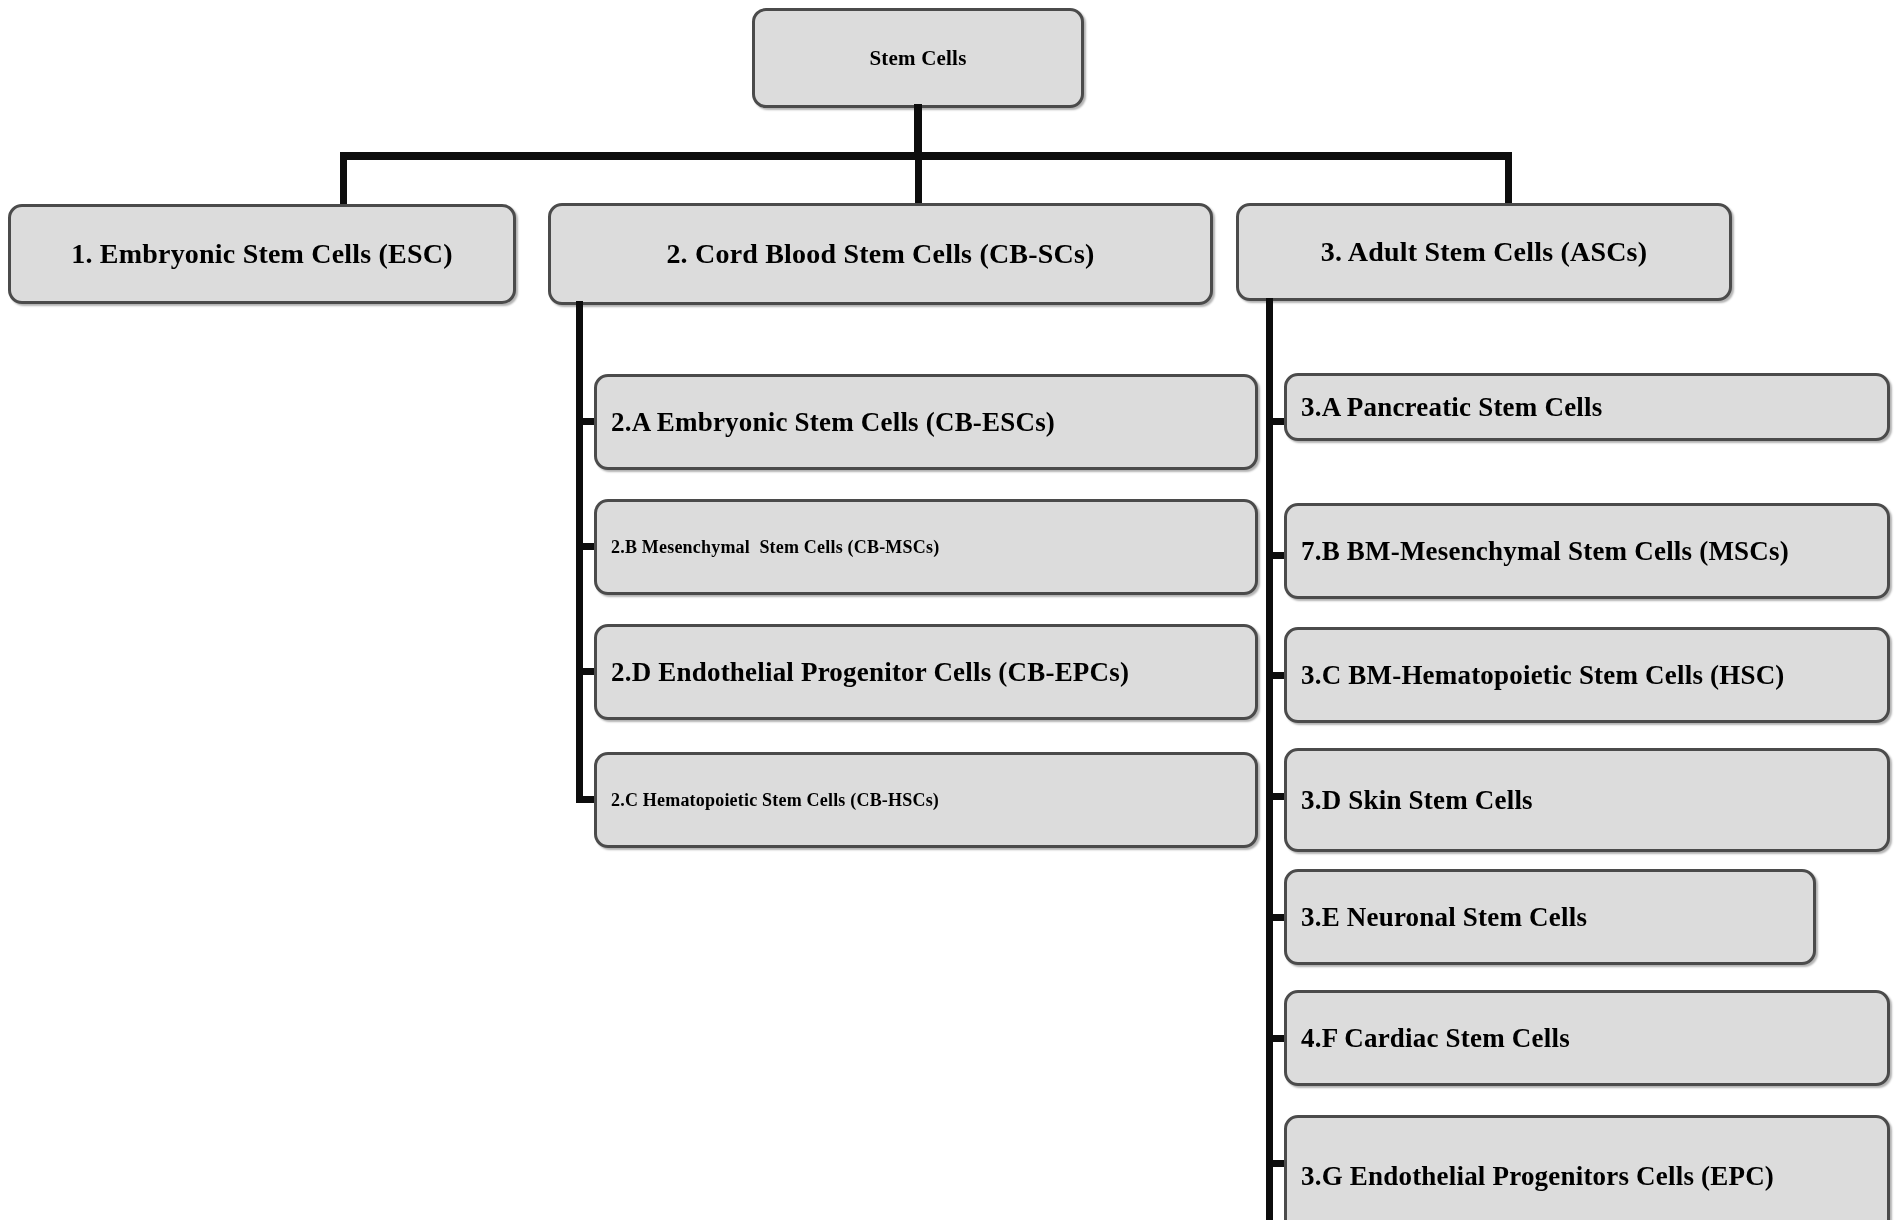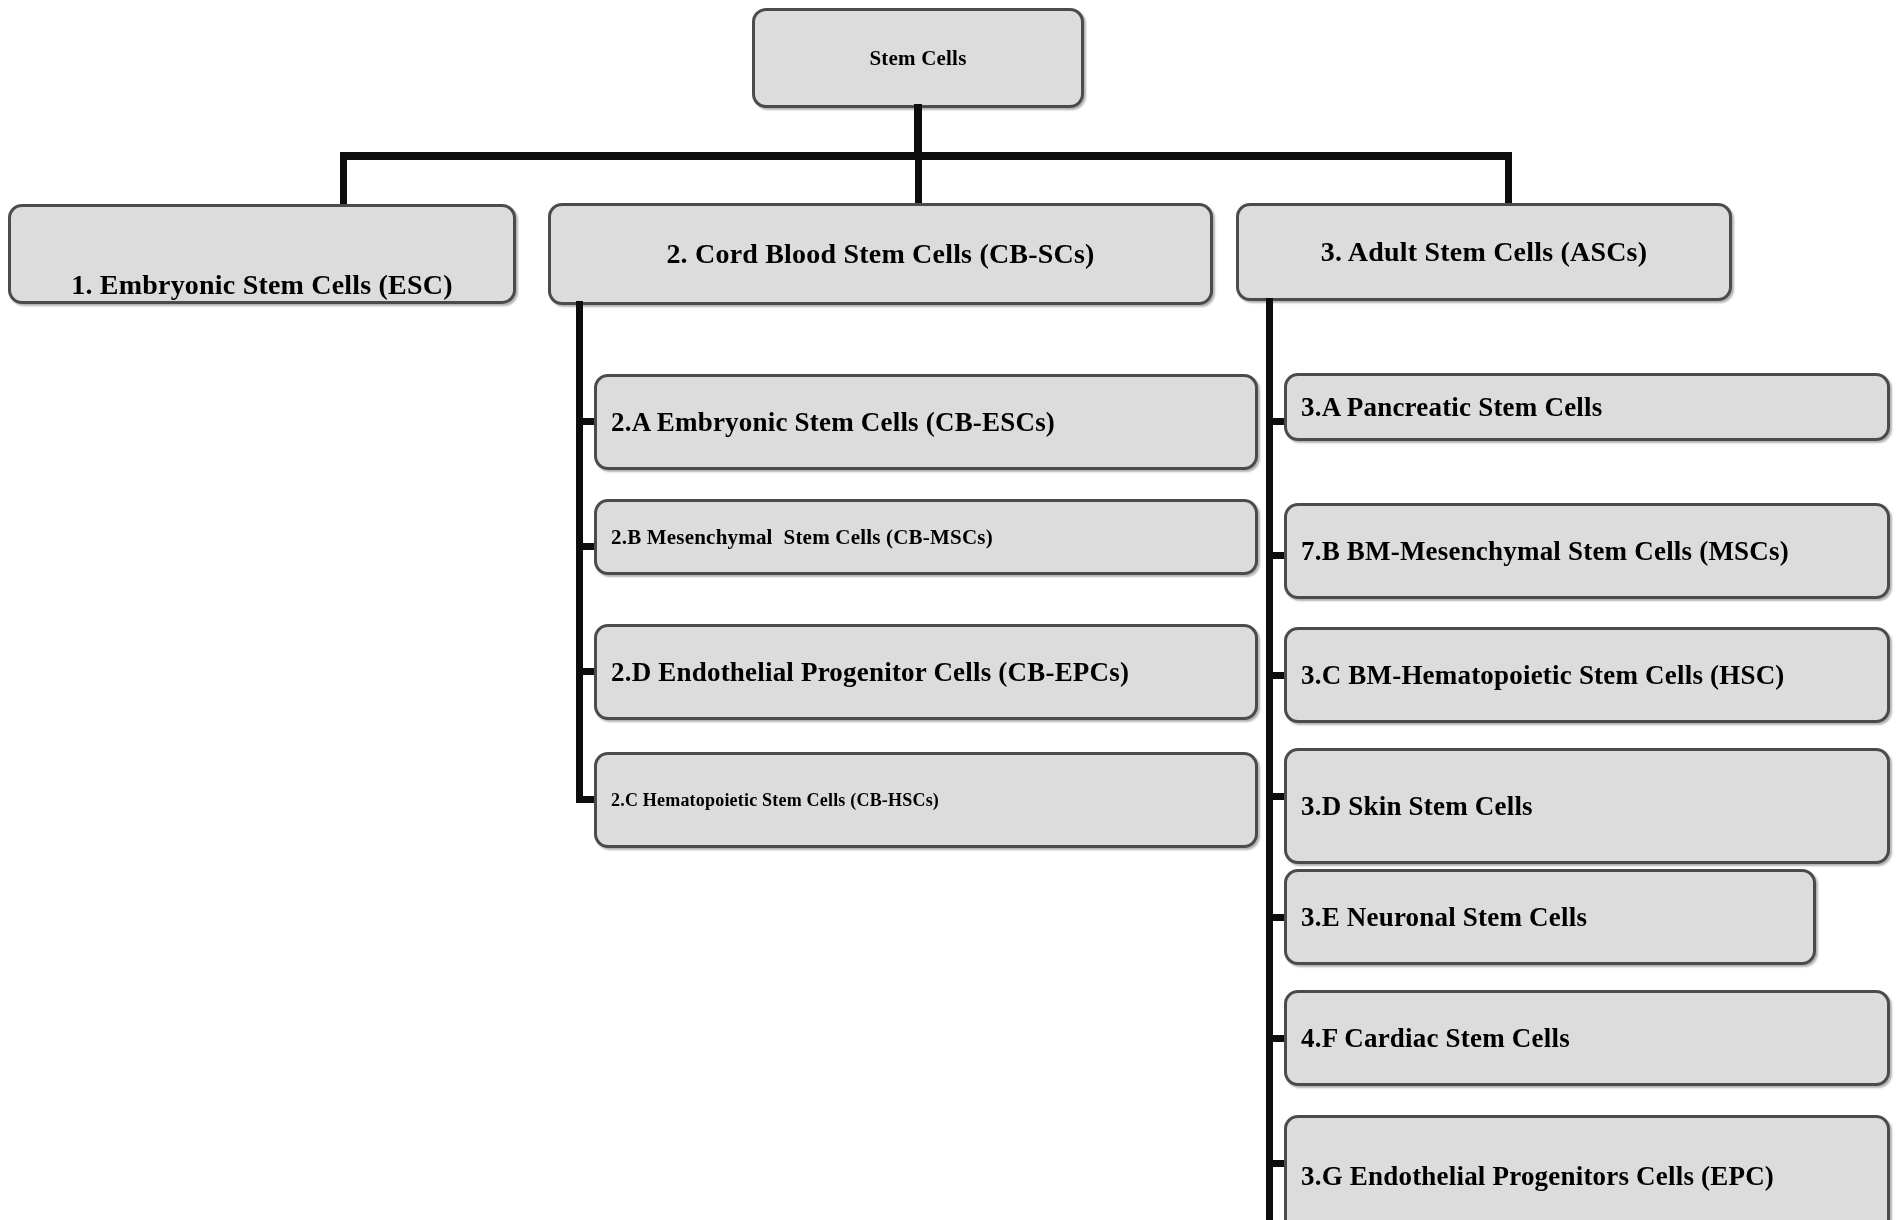--- a/index.html
+++ b/index.html
@@ -59,21 +59,21 @@
   </div>
 
   <div class="conn v" style="left:914px; top:104px; width:8px; height:54px;"></div>
 
   <div class="conn h" style="left:340px; top:152px; width:1172px; height:8px;"></div>
 
   <div class="conn v" style="left:340px; top:152px; width:7px; height:54px;"></div>
   <div class="conn v" style="left:915px; top:152px; width:7px; height:54px;"></div>
   <div class="conn v" style="left:1505px; top:152px; width:7px; height:54px;"></div>
 
-  <div class="node center" style="left:8px; top:204px; width:508px; height:100px; font-size:28px;align-items:flex-end;">
+  <div class="node center" style="left:8px; top:204px; width:508px; height:100px; font-size:28px;">
     <span class="label">1. Embryonic Stem Cells (ESC)</span>
   </div>
 
   <div class="node center" style="left:548px; top:203px; width:665px; height:102px; font-size:28px;">
     <span class="label">2. Cord Blood Stem Cells (CB-SCs)</span>
   </div>
 
   <div class="node center" style="left:1236px; top:203px; width:496px; height:98px; font-size:28px;">
     <span class="label">3. Adult Stem Cells (ASCs)</span>
   </div>
@@ -82,21 +82,21 @@
 
   <div class="conn thin-h" style="left:576px; top:418px; width:24px; height:7px;"></div>
   <div class="conn thin-h" style="left:576px; top:543px; width:24px; height:7px;"></div>
   <div class="conn thin-h" style="left:576px; top:668px; width:24px; height:7px;"></div>
   <div class="conn thin-h" style="left:576px; top:796px; width:24px; height:7px;"></div>
 
   <div class="node left" style="left:594px; top:374px; width:664px; height:96px; font-size:27px;">
     <span class="label">2.A Embryonic Stem Cells (CB-ESCs)</span>
   </div>
 
-  <div class="node left" style="left:594px; top:499px; width:664px; height:76px; font-size:21px;">
+  <div class="node left" style="left:594px; top:499px; width:664px; height:96px; font-size:18px;">
     <span class="label">2.B Mesenchymal  Stem Cells (CB-MSCs)</span>
   </div>
 
   <div class="node left" style="left:594px; top:624px; width:664px; height:96px; font-size:27px;">
     <span class="label">2.D Endothelial Progenitor Cells (CB-EPCs)</span>
   </div>
 
   <div class="node left" style="left:594px; top:752px; width:664px; height:96px; font-size:18px;">
     <span class="label">2.C Hematopoietic Stem Cells (CB-HSCs)</span>
   </div>
@@ -116,21 +116,21 @@
   </div>
 
   <div class="node left" style="left:1284px; top:503px; width:606px; height:96px; font-size:27px;">
     <span class="label">7.B BM-Mesenchymal Stem Cells (MSCs)</span>
   </div>
 
   <div class="node left" style="left:1284px; top:627px; width:606px; height:96px; font-size:27px;">
     <span class="label">3.C BM-Hematopoietic Stem Cells (HSC)</span>
   </div>
 
-  <div class="node left" style="left:1284px; top:748px; width:606px; height:116px; font-size:27px;">
+  <div class="node left" style="left:1284px; top:748px; width:606px; height:104px; font-size:27px;">
     <span class="label">3.D Skin Stem Cells</span>
   </div>
 
   <div class="node left" style="left:1284px; top:869px; width:532px; height:96px; font-size:27px;">
     <span class="label">3.E Neuronal Stem Cells</span>
   </div>
 
   <div class="node left" style="left:1284px; top:990px; width:606px; height:96px; font-size:27px;">
     <span class="label">4.F Cardiac Stem Cells</span>
   </div>

